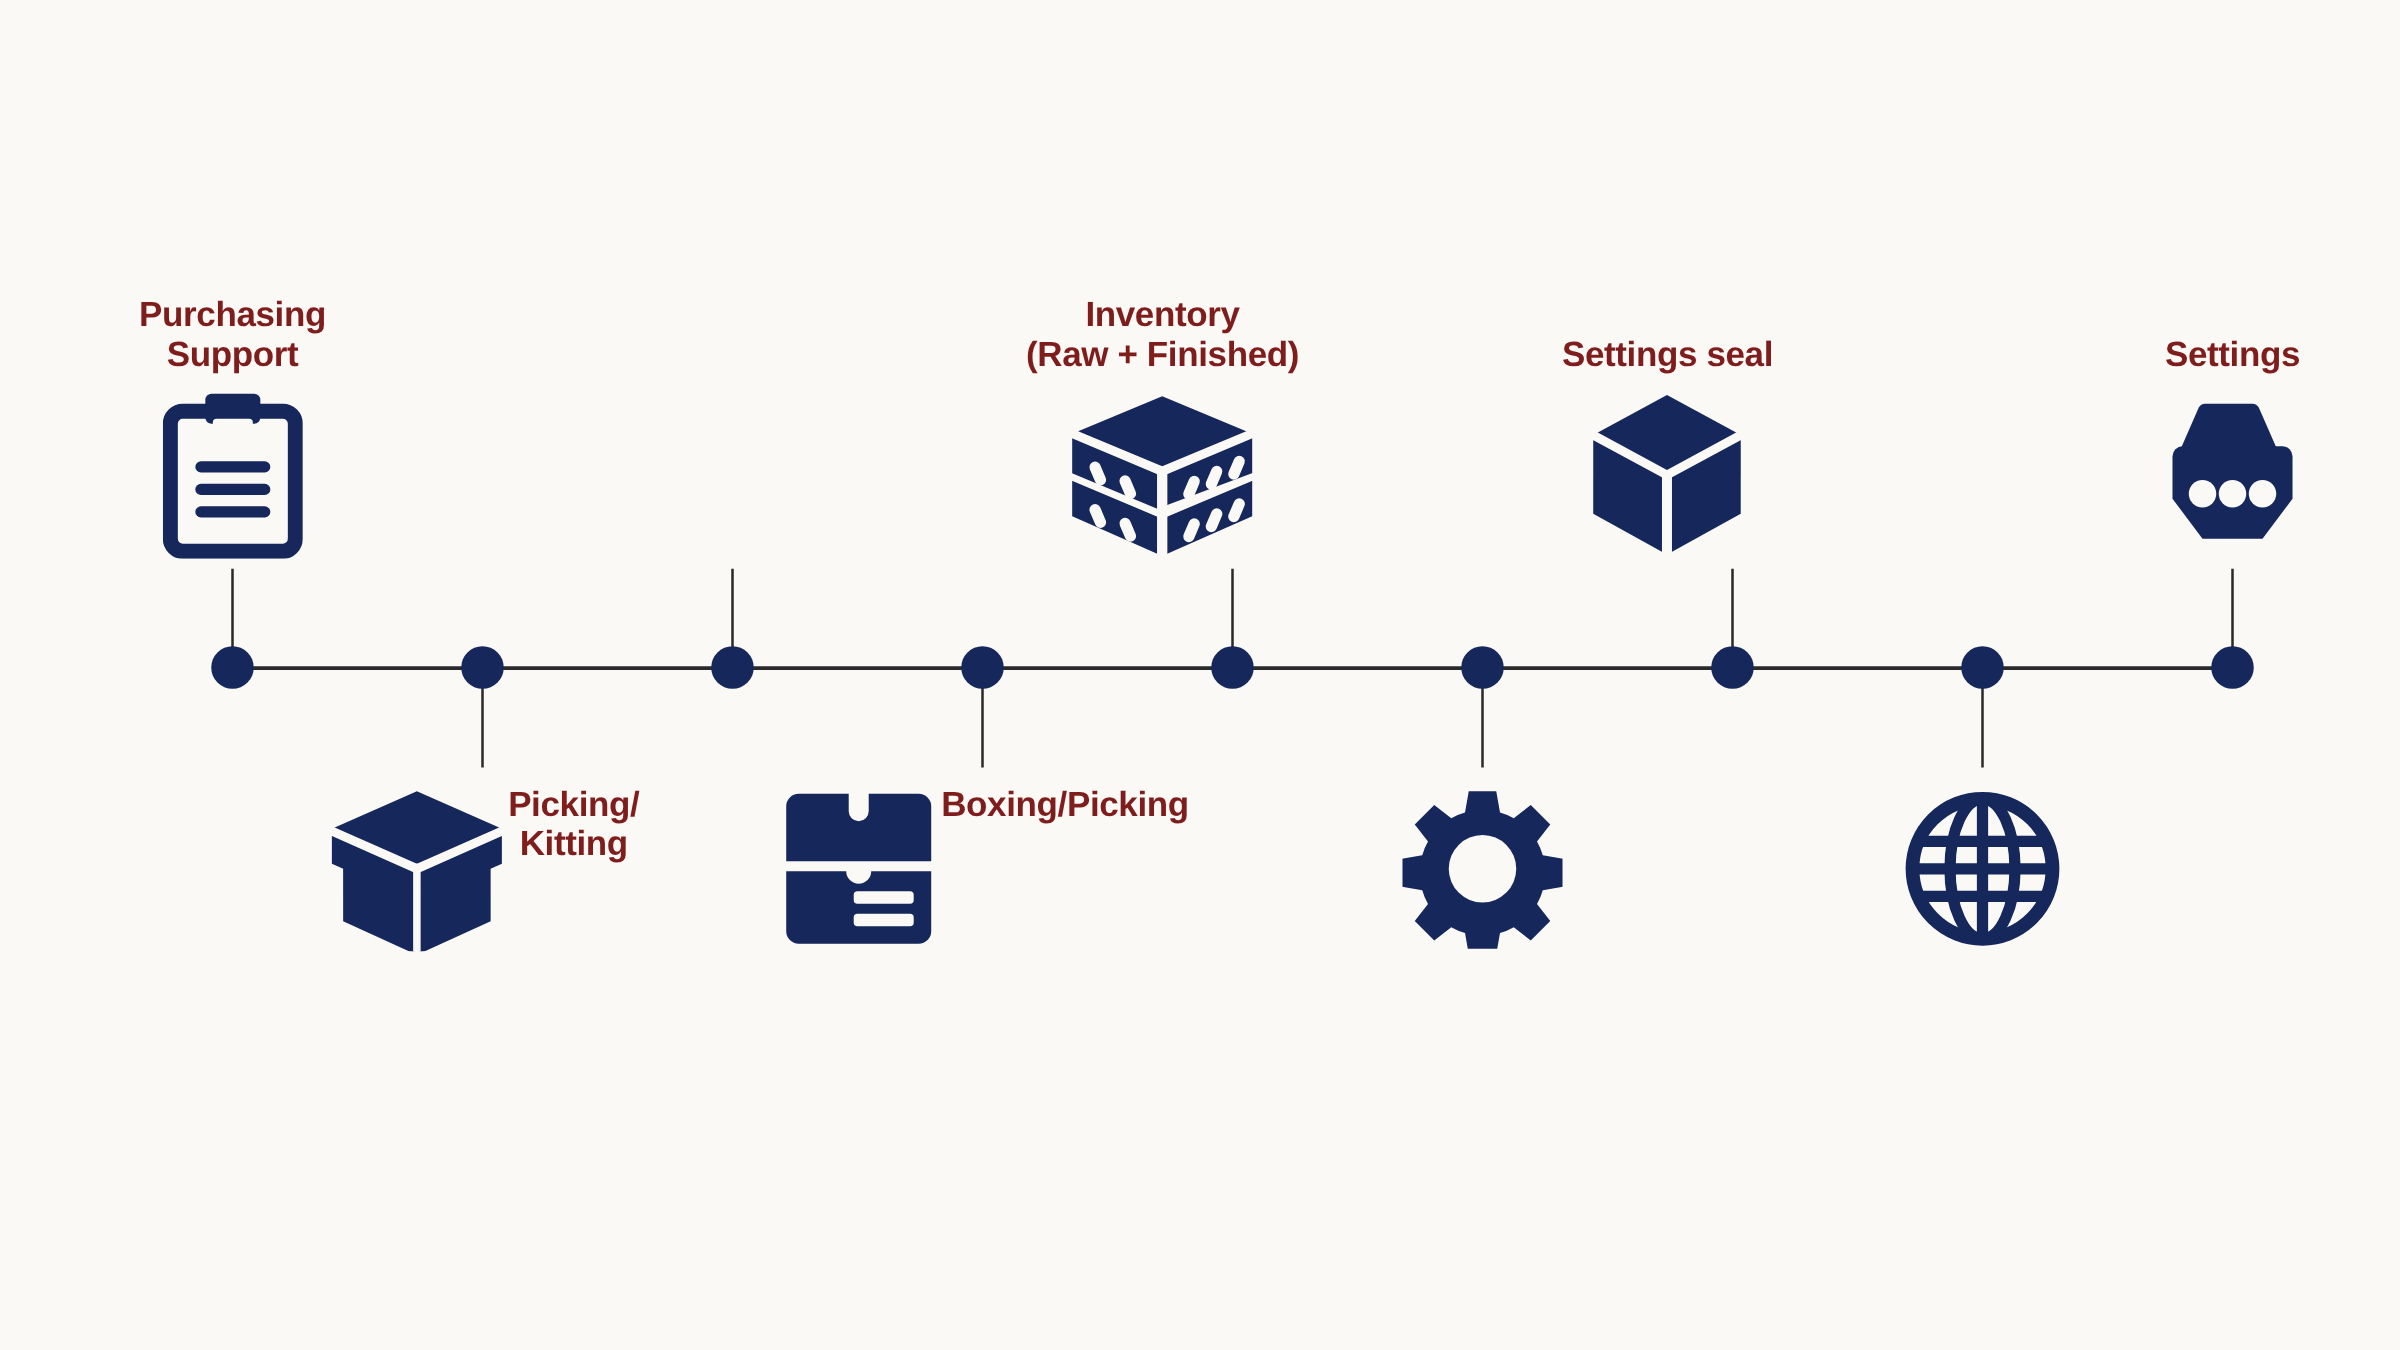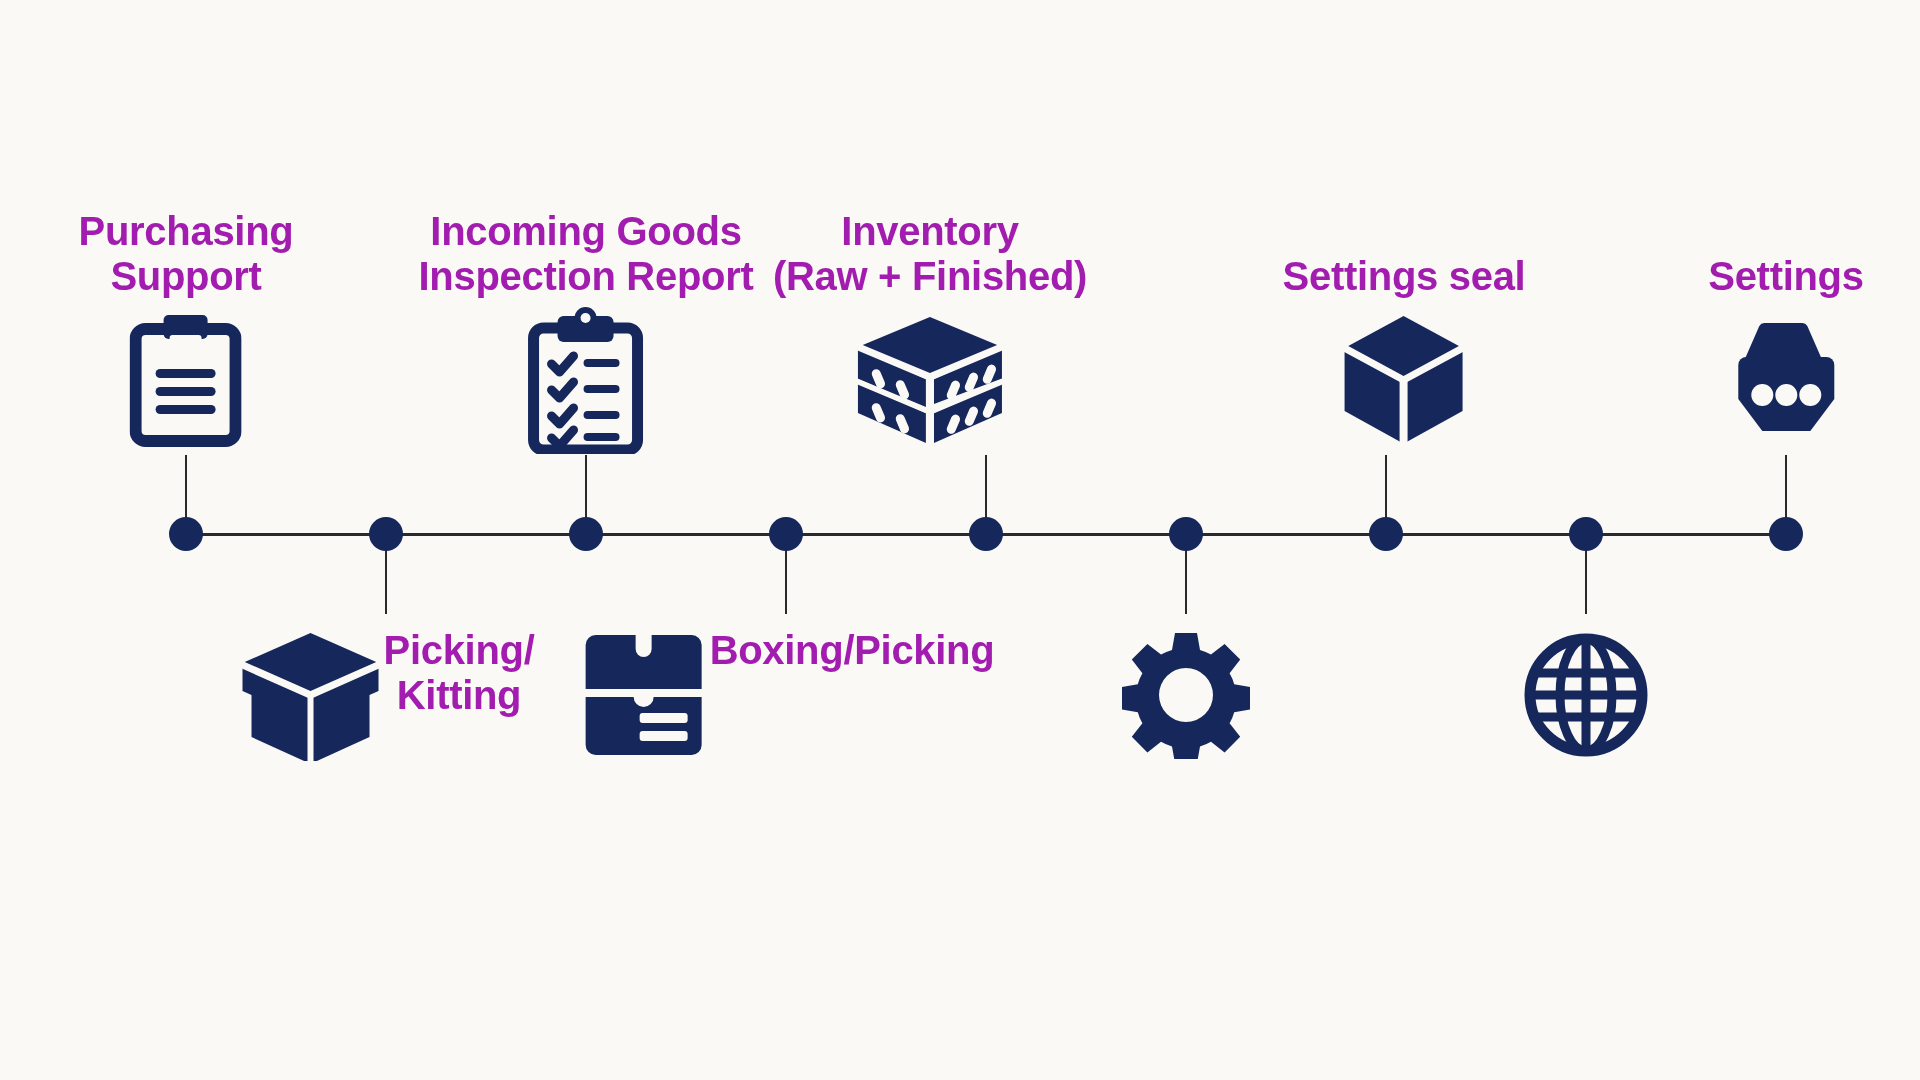--- a/index.html
+++ b/index.html
@@ -54,22 +54,22 @@
   .stem.down { top: 534px; height: 80px; }
 
   
   .item {
     position: absolute;
     transform: translateX(-50%);
     text-align: center;
   }
 
   .item-label {
-    color: #a21caf;
-    font-size: 40px;
+    color: #7f1d1d;
+    font-size: 28px;
     font-weight: 700;
     line-height: 1.12;
     letter-spacing: -0.3px;
     white-space: pre-line;
   }
 
   .item-icon {
     display: flex;
     align-items: center;
     justify-content: center;
@@ -151,41 +151,20 @@
         <polygon points="132,62 132,108 75,134 75,88" class="nv"></polygon>
 
         <polygon points="73,62 141,32 145,38 73,70 1,38 5,32" fill="#faf9f5"></polygon>
         <rect x="70" y="62" width="6" height="72" fill="#faf9f5"></rect>
       </svg>
     </div>
     <div class="item-label">Picking/
 Kitting</div>
   </div>
 
-  <div class="item top" style="left:586px">
-    <div class="item-label">Incoming Goods
-Inspection Report</div>
-    <div class="item-icon">
-      <svg width="116" height="148" viewBox="0 0 116 148">
-        <rect x="6" y="22" width="104" height="122" rx="10" class="nv-stroke" stroke-width="11"></rect>
-        <rect x="30" y="10" width="56" height="26" rx="6" class="nv"></rect>
-        <circle cx="58" cy="12" r="11" class="nv"></circle>
-        <circle cx="58" cy="12" r="5" fill="#faf9f5"></circle>
-
-        <path d="M24 58 l8 8 l14 -16" class="nv-stroke" stroke-width="9" stroke-linecap="round" stroke-linejoin="round"></path>
-        <rect x="56" y="53" width="36" height="8" rx="4" class="nv"></rect>
-        <path d="M24 84 l8 8 l14 -16" class="nv-stroke" stroke-width="9" stroke-linecap="round" stroke-linejoin="round"></path>
-        <rect x="56" y="79" width="36" height="8" rx="4" class="nv"></rect>
-        <path d="M24 110 l8 8 l14 -16" class="nv-stroke" stroke-width="9" stroke-linecap="round" stroke-linejoin="round"></path>
-        <rect x="56" y="105" width="36" height="8" rx="4" class="nv"></rect>
-        <path d="M24 132 l8 8 l14 -16" class="nv-stroke" stroke-width="9" stroke-linecap="round" stroke-linejoin="round"></path>
-        <rect x="56" y="127" width="36" height="8" rx="4" class="nv"></rect>
-      </svg>
-    </div>
-  </div>
 
   <div class="item bottom" style="left:786px">
     <div class="item-icon">
       <svg width="132" height="124" viewBox="0 0 132 124">
 
         <path d="M8 12 a10 10 0 0 1 10 -10 h40 v14 a8 8 0 0 0 16 0 v-14 h40 a10 10 0 0 1 10 10 v44 h-116z" class="nv"></path>
 
         <path d="M8 64 h48 a10 10 0 0 0 20 0 h48 v48 a10 10 0 0 1 -10 10 h-96 a10 10 0 0 1 -10 -10z" class="nv"></path>
 
         <rect x="62" y="80" width="48" height="10" rx="3" fill="#faf9f5"></rect>
@@ -238,21 +217,21 @@
         <path class="nv" d="
           M53 2 h22 l3 17 a46 46 0 0 1 11 4.6 l13.6 -10.6 l15.6 15.6 l-10.6 13.6 a46 46 0 0 1 4.6 11 l17 3 v22 l-17 3
           a46 46 0 0 1 -4.6 11 l10.6 13.6 l-15.6 15.6 l-13.6 -10.6 a46 46 0 0 1 -11 4.6 l-3 17 h-22 l-3 -17
           a46 46 0 0 1 -11 -4.6 l-13.6 10.6 l-15.6 -15.6 l10.6 -13.6 a46 46 0 0 1 -4.6 -11 l-17 -3 v-22 l17 -3
           a46 46 0 0 1 4.6 -11 l-10.6 -13.6 l15.6 -15.6 l13.6 10.6 a46 46 0 0 1 11 -4.6 z"></path>
         <circle cx="64" cy="64" r="27" fill="#faf9f5"></circle>
       </svg>
     </div>
   </div>
 
-  <div class="item top" style="left:1404px">
+  <div class="item top" style="left:1334px">
     <div class="item-label">Settings seal</div>
     <div class="item-icon">
       <svg width="126" height="132" viewBox="0 0 126 132">
         <polygon points="63,2 122,34 63,66 4,34" class="nv"></polygon>
         <polygon points="4,36 60,67 60,128 4,97" class="nv"></polygon>
         <polygon points="122,36 66,67 66,128 122,97" class="nv"></polygon>
         <polygon points="63,62 122,30 126,36 63,70 0,36 4,30" fill="#faf9f5"></polygon>
         <rect x="59" y="62" width="8" height="68" fill="#faf9f5"></rect>
       </svg>
     </div>

